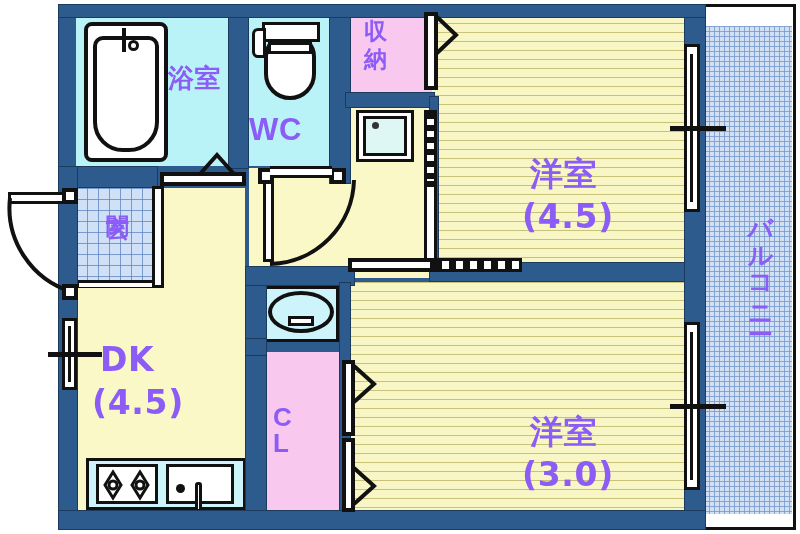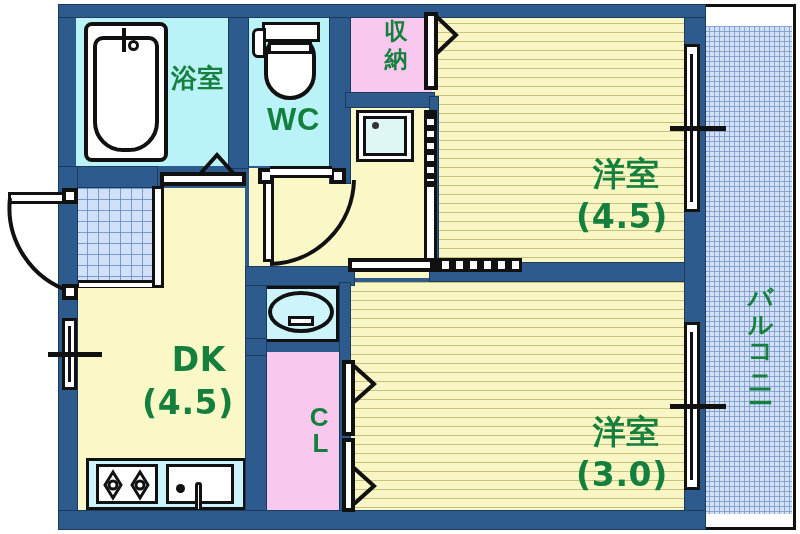--- a/index.html
+++ b/index.html
@@ -56,23 +56,23 @@
   }
   
   .dot-grid {
     background-image:
       repeating-linear-gradient(to right, rgba(120,155,205,.85) 0 1px, rgba(0,0,0,0) 1px 5px),
       repeating-linear-gradient(to bottom, rgba(120,155,205,.85) 0 1px, rgba(0,0,0,0) 1px 5px);
   }
 
   
   .label {
-    color: #15803d;
+    color: #8b5cf6;
     font-weight: 700;
-    text-align: right;
+    text-align: left;
     line-height: 1.12;
     white-space: pre-line;
     letter-spacing: .02em;
     user-select: none;
   }
   .label.vert {
     writing-mode: vertical-rl;
     text-orientation: upright;
     letter-spacing: .06em;
   }
@@ -119,21 +119,21 @@
 
   <div class="abs room fill-bath" style="left:76px; top:18px; width:152px; height:148px;"></div>
   <div class="abs label lab-mid" style="left:168px; top:63px; width:56px; height:80px; line-height:1.18;">浴室</div>
 
   <div class="abs fx" style="left:84px; top:22px; width:84px; height:140px; border-radius:8px;"></div>
   <div class="abs" style="left:93px; top:36px; width:66px; height:116px; border:4px solid #111; border-radius:10px 10px 30px 30px; background:#fff;"></div>
   <div class="abs" style="left:122px; top:28px; width:4px; height:24px; background:#111;"></div>
   <div class="abs" style="left:128px; top:40px; width:11px; height:11px; border:3px solid #111; border-radius:50%; background:#fff;"></div>
 
   <div class="abs room fill-wc" style="left:249px; top:18px; width:80px; height:148px;"></div>
-  <div class="abs label lab-wc" style="left:249px; top:103px; width:68px; height:38px;padding-left:18px;">WC</div>
+  <div class="abs label lab-wc" style="left:249px; top:113px; width:68px; height:38px;">WC</div>
 
   <div class="abs" style="left:264px; top:34px; width:52px; height:66px; border:4px solid #111; border-radius:26px 26px 30px 30px; background:#fff;"></div>
   <div class="abs fx-thin" style="left:262px; top:22px; width:58px; height:20px;"></div>
   <div class="abs fx-thin" style="left:268px; top:42px; width:44px; height:12px;"></div>
   <div class="abs" style="left:252px; top:28px; width:14px; height:30px; border:3px solid #111; border-radius:6px 0 0 6px; background:#fff;"></div>
 
   <div class="abs room fill-closet" style="left:351px; top:14px; width:94px; height:78px;"></div>
   <div class="abs label lab-small" style="left:364px; top:18px; width:44px; height:72px; line-height:1.2;">収納</div>
 
   <div class="abs room fill-dk" style="left:249px; top:168px; width:96px; height:110px;"></div>

